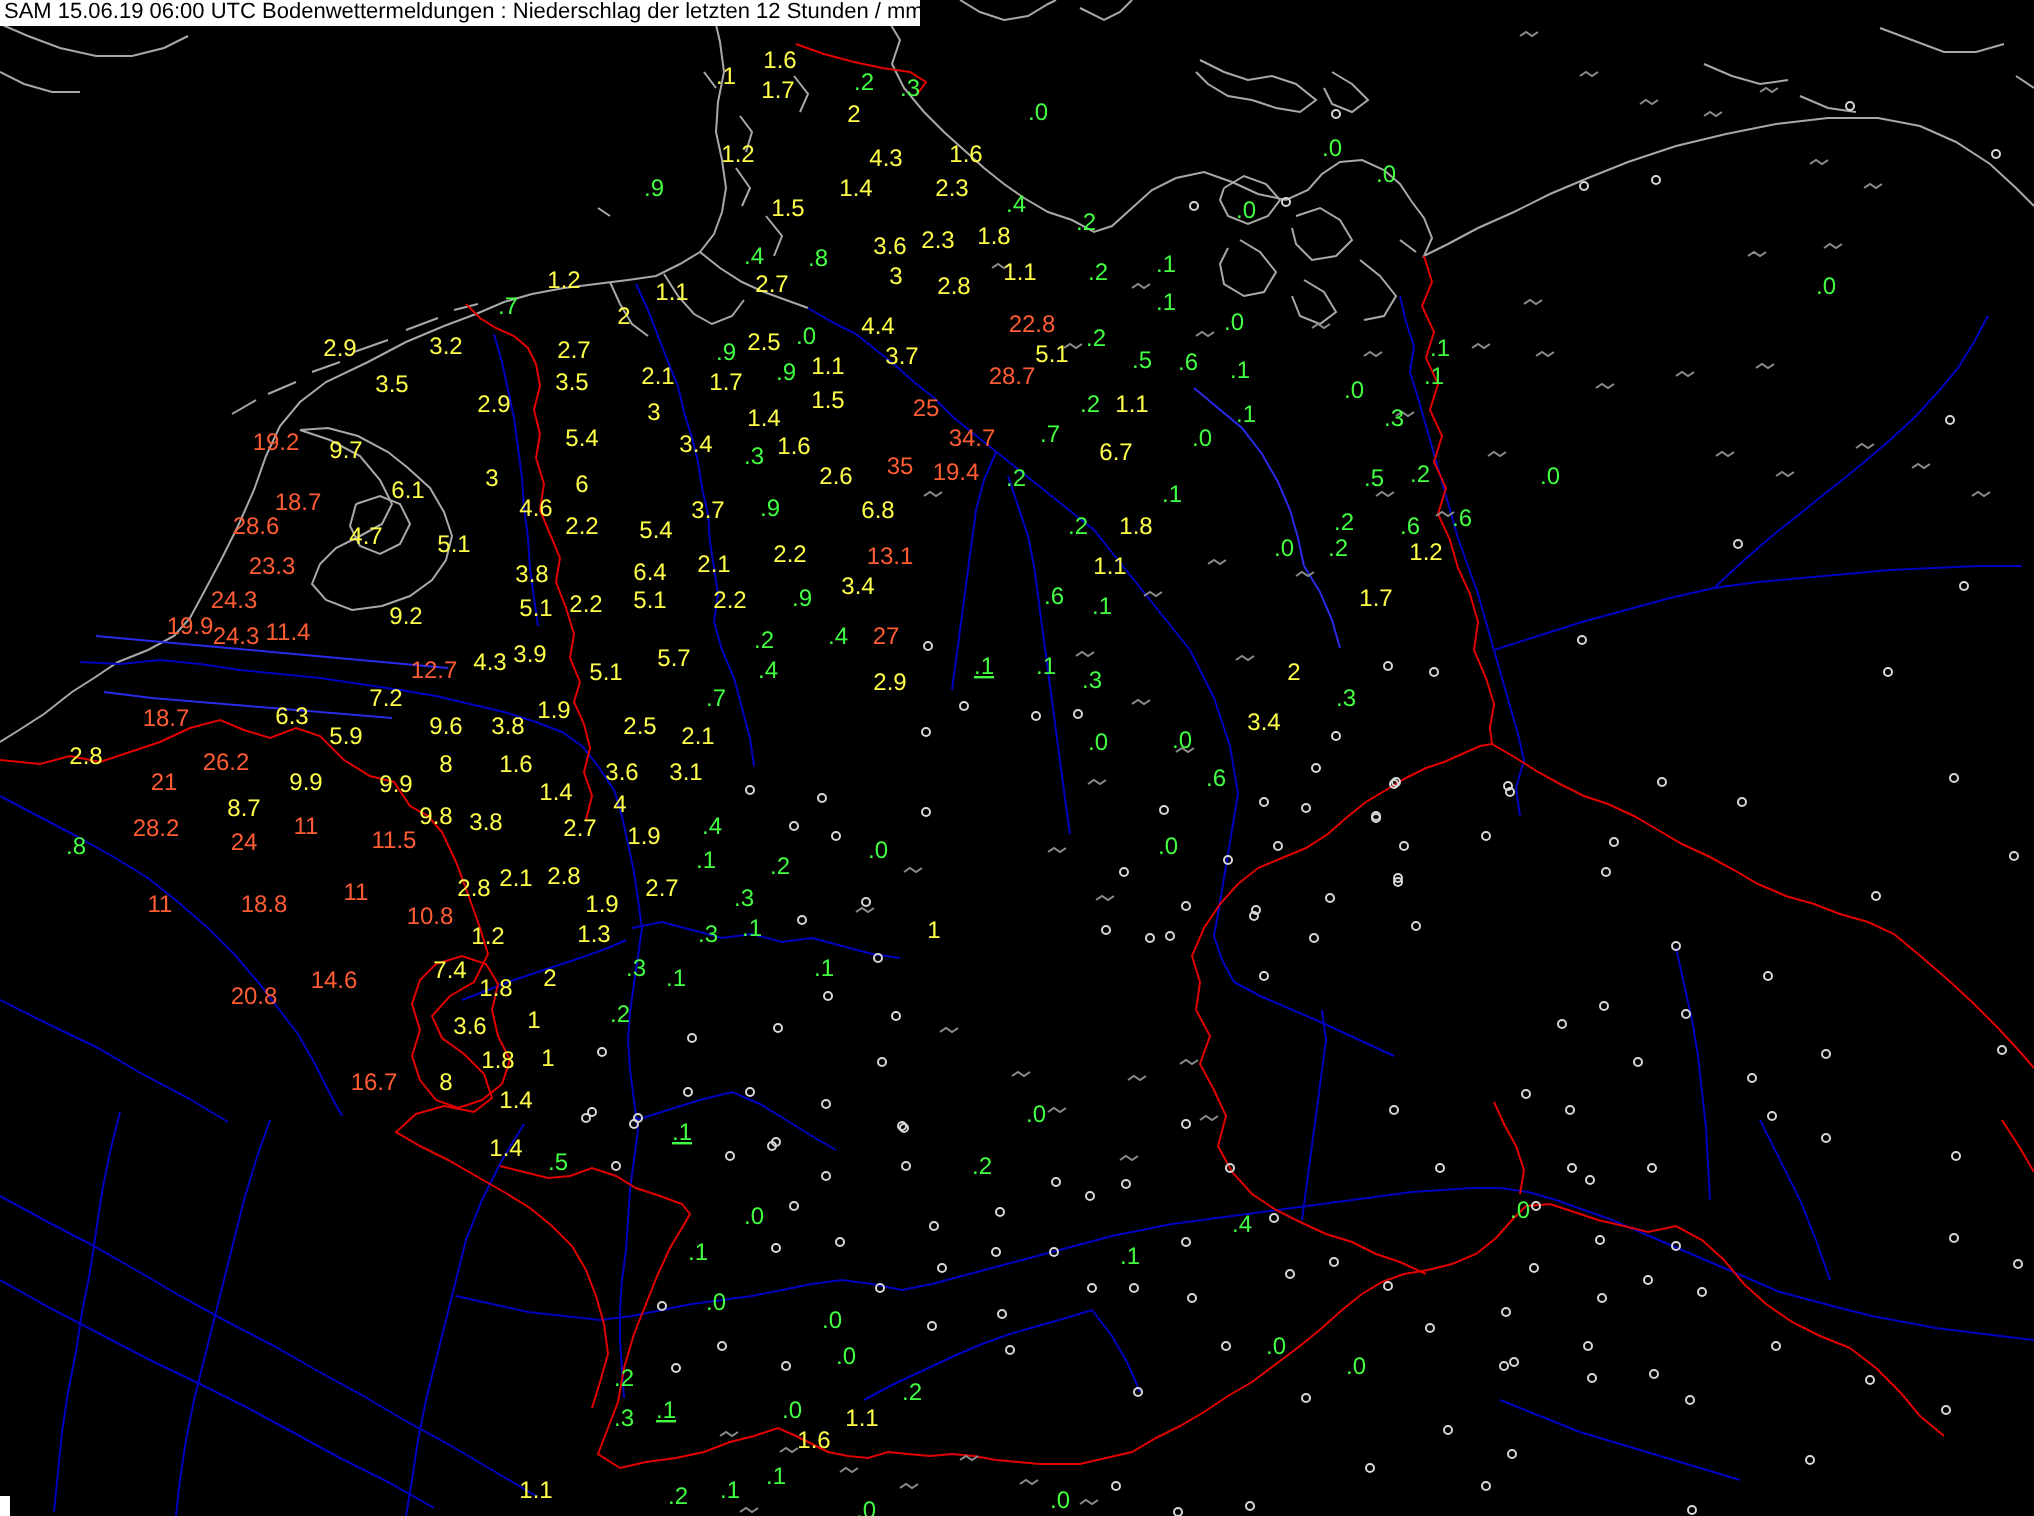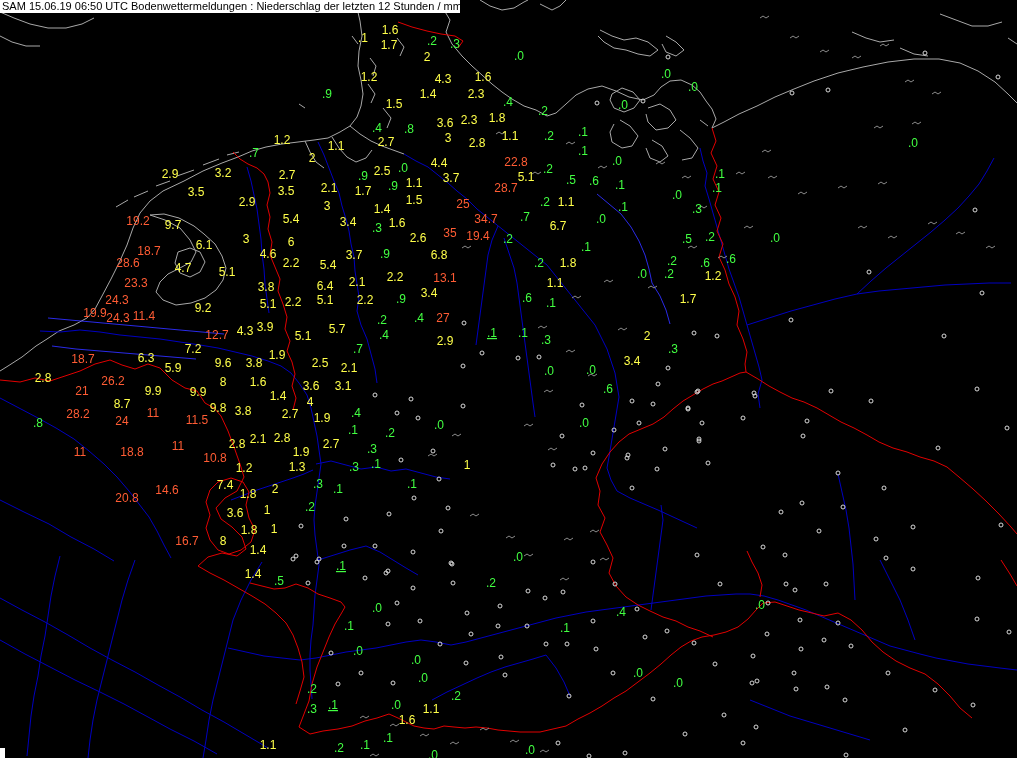--- a/index.html
+++ b/index.html
@@ -555,16 +555,16 @@
       <text x="388" y="742" text-anchor="middle" fill="#42ff42">.1</text>
       <text x="530" y="754" text-anchor="middle" fill="#42ff42">.0</text>
       <text x="433" y="759" text-anchor="middle" fill="#42ff42">.0</text>
       <text x="621" y="616" text-anchor="middle" fill="#42ff42">.4</text>
       <text x="565" y="632" text-anchor="middle" fill="#42ff42">.1</text>
       <text x="760" y="609" text-anchor="middle" fill="#42ff42">.0</text>
       <text x="638" y="677" text-anchor="middle" fill="#42ff42">.0</text>
       <text x="678" y="687" text-anchor="middle" fill="#42ff42">.0</text>
     </svg>
   <div id="titlebar">
-    <span>SAM 15.06.19 06:50 UTC  Bodenwettermeldungen :  Niederschlag der letzten 12 Stunden  / mm</span>
+    <span>SAM 15.06.19 06:00 UTC  Bodenwettermeldungen :  Niederschlag der letzten 12 Stunden  / mm</span>
   </div>
   <div id="corner-mark"></div>
 </div>
 
 </body></html>

